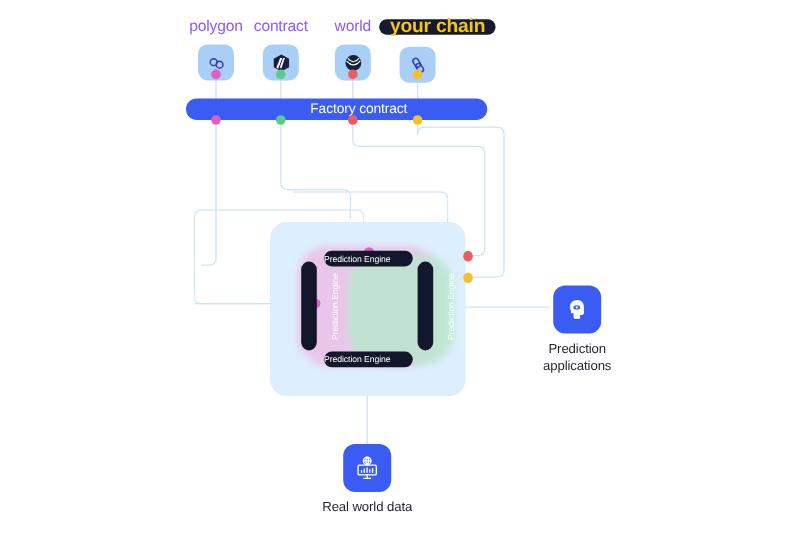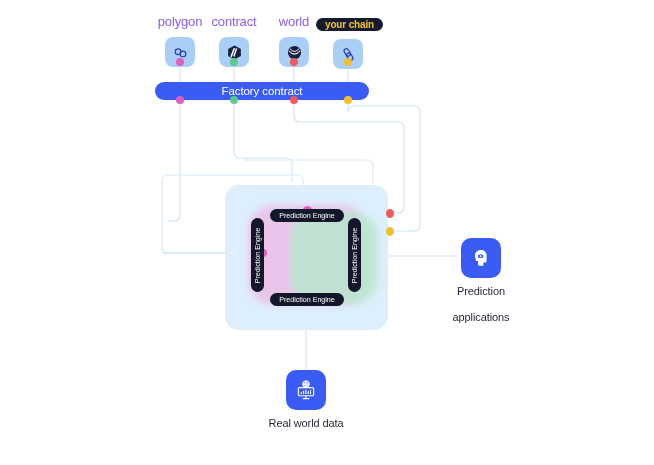--- a/index.html
+++ b/index.html
@@ -17,36 +17,36 @@
   #wires{position:absolute;left:0;top:0;width:654px;height:465px;z-index:1;}
 
   
   .chain{position:absolute;width:64px;text-align:center;z-index:4;}
   .chain-label{
     font-size:13px;color:#8b5cf6;letter-spacing:-0.15px;
     height:16px;line-height:16px;white-space:nowrap;
   }
   .chain-label.badge{
     display:inline-block;background:#161a2e;color:#f5c518;
-    border-radius:999px;padding:0 9px;font-size:10px;font-weight:700;
+    border-radius:999px;padding:0 9px;font-size:16px;font-weight:700;
     line-height:13px;height:auto;
   }
   .chain-icon{
     width:30px;height:30px;margin:7px auto 0;
     background:#a9cff6;border-radius:8px;
     display:flex;align-items:center;justify-content:center;
   }
   .chain-icon svg{display:block;}
 
   
   #factory{
     position:absolute;left:155px;top:82px;width:214px;height:18px;
     background:#3a5cf5;border-radius:999px;
     display:flex;align-items:center;justify-content:center;
-    color:#ffffff;font-size:11.5px;letter-spacing:-0.1px;z-index:4;
+    color:#ffffff;font-size:11.5px;letter-spacing:-0.1px;z-index:4;padding-left:37px;
   }
 
   
   .dot{position:absolute;border-radius:50%;z-index:5;}
 
   
   #panel{
     position:absolute;left:225px;top:185px;width:163px;height:145px;
     background:#ddeefc;border-radius:14px;z-index:3;
   }
@@ -71,21 +71,21 @@
   #lp .lp-text{
     position:absolute;left:0;top:0;width:100%;height:100%;
     display:flex;align-items:center;justify-content:center;
     color:#ffffff;font-size:11.5px;letter-spacing:-0.1px;
   }
 
   
   .pe{
     position:absolute;background:#13172b;color:#ffffff;border-radius:999px;
     font-size:7.2px;letter-spacing:-0.05px;white-space:nowrap;
-    display:flex;align-items:center;justify-content:center;z-index:6;
+    display:flex;align-items:center;justify-content:flex-start;z-index:6;
   }
   .pe-h{width:74px;height:13px;}
   .pe-v{width:13px;height:74px;}
   .pe-v span{transform:rotate(-90deg);display:block;}
 
   
   .node{position:absolute;text-align:center;z-index:4;}
   .node-box{
     width:40px;height:40px;background:#3a5cf5;border-radius:10px;
     display:flex;align-items:center;justify-content:center;margin:0 auto;
@@ -210,21 +210,21 @@
 
   <div class="node" style="left:440px;top:238px;width:82px;">
     <div class="node-box">
       <svg width="22" height="22" viewBox="0 0 24 24">
         <path d="M12 3.2c-4.1 0-6.6 3-6.6 6.3 0 2 1 3.4 1 4.7v1.2h2.3v3.4c0 1 .6 1.6 1.6 1.6h4.3v-3.5h1.9c1 0 1.6-.7 1.6-1.7V9.5C18.1 6.1 16 3.2 12 3.2z" fill="#ffffff"></path>
         <ellipse cx="11.6" cy="10" rx="3.1" ry="2" fill="#3a5cf5"></ellipse>
         <circle cx="11.6" cy="10" r="1" fill="#ffffff"></circle>
       </svg>
     </div>
     <div class="node-label">Prediction</div>
-    <div class="node-label" style="margin-top:12px;">applications</div>
+    <div class="node-label" style="margin-top:0;">applications</div>
   </div>
 
   <div class="node" style="left:265px;top:370px;width:82px;">
     <div class="node-box">
       <svg width="24" height="24" viewBox="0 0 24 24" fill="none" stroke="#ffffff" stroke-width="1.15" stroke-linecap="round">
         <circle cx="12" cy="6.1" r="3.1"></circle>
         <path d="M8.9 6.1h6.2M12 3c1.4 1.8 1.4 4.4 0 6.2M12 3c-1.4 1.8-1.4 4.4 0 6.2"></path>
         <rect x="4.4" y="9.6" width="15.2" height="8.1" rx="1"></rect>
         <path d="M7.3 15.6v-1.4M9.6 15.6v-2.6M11.9 15.6v-3.6M14.2 15.6v-2.1M16.5 15.6v-3.1"></path>
         <path d="M12 17.7v2.6M9.1 20.6h5.8"></path>

